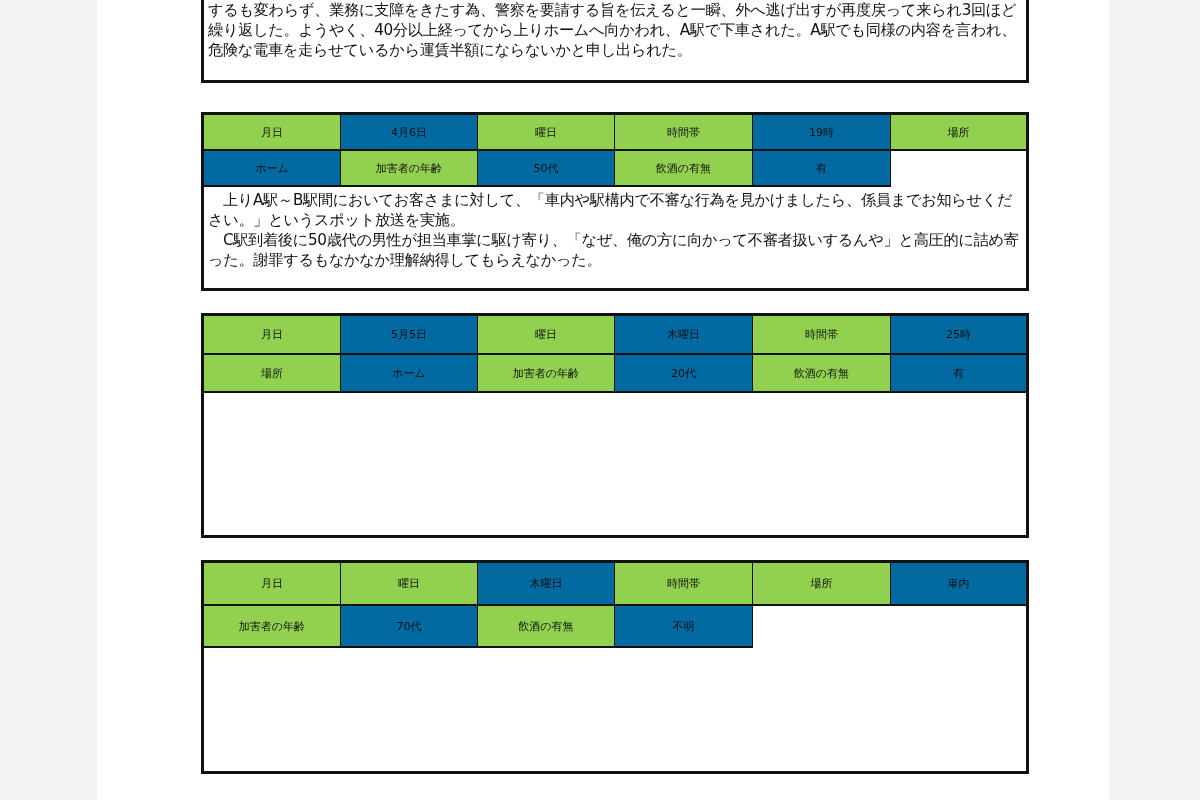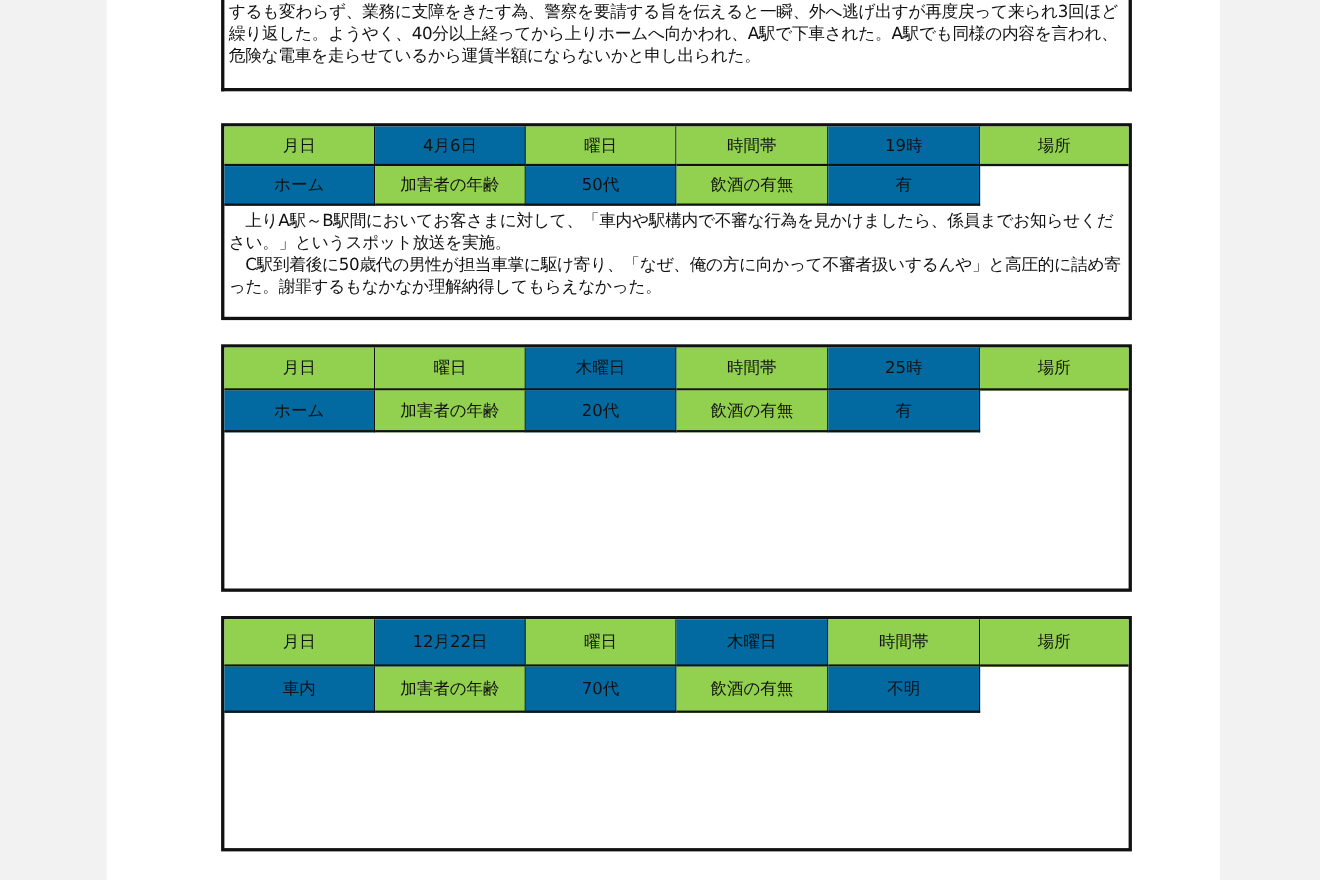--- a/index.html
+++ b/index.html
@@ -18,21 +18,21 @@
     position: absolute; left: 201px; width: 828px;
     border: 3px solid #111; box-sizing: border-box;
     background: #fff;
   }
   .grid {
     display: grid;
     grid-template-columns: 137px 137px 137px 138px 138px 1fr;
   }
   .cell {
     display: flex; align-items: center; justify-content: center;
-    font-size: 15px; box-sizing: border-box;
+    font-size: 11px; box-sizing: border-box;
     border-right: 1px solid #111; border-bottom: 2px solid #111;
     white-space: nowrap;
   }
   .cell:nth-child(6n) { border-right: none; }
   .label { background: #92d050; }
   .value { background: #0369a1; }
   .desc {
     font-size: 15.2px; line-height: 20px; padding: 3px 4px 6px 4px;
     white-space: pre-wrap; letter-spacing: -0.3px;
   }
@@ -61,37 +61,37 @@
     <div class="cell label">飲酒の有無</div>
     <div class="cell value">有</div>
   </div>
   <div class="desc">　上りA駅～B駅間においてお客さまに対して、「車内や駅構内で不審な行為を見かけましたら、係員までお知らせください。」というスポット放送を実施。
 　C駅到着後に50歳代の男性が担当車掌に駆け寄り、「なぜ、俺の方に向かって不審者扱いするんや」と高圧的に詰め寄った。謝罪するもなかなか理解納得してもらえなかった。</div>
 </div>
 
 <div class="block" style="top:313px; height:225px;">
   <div class="grid" style="grid-template-rows:39px 38px;">
     <div class="cell label">月日</div>
+    <div class="cell value">5月5日</div>
     <div class="cell label">曜日</div>
     <div class="cell value">木曜日</div>
     <div class="cell label">時間帯</div>
     <div class="cell value">25時</div>
     <div class="cell label">場所</div>
     <div class="cell value">ホーム</div>
     <div class="cell label">加害者の年齢</div>
     <div class="cell value">20代</div>
     <div class="cell label">飲酒の有無</div>
     <div class="cell value">有</div>
   </div>
 </div>
 
 <div class="block" style="top:560px; height:214px;">
   <div class="grid" style="grid-template-rows:43px 42px;">
     <div class="cell label">月日</div>
-    <div class="cell value">12月22日</div>
     <div class="cell label">曜日</div>
     <div class="cell value">木曜日</div>
     <div class="cell label">時間帯</div>
     <div class="cell label">場所</div>
     <div class="cell value">車内</div>
     <div class="cell label">加害者の年齢</div>
     <div class="cell value">70代</div>
     <div class="cell label">飲酒の有無</div>
     <div class="cell value">不明</div>
   </div>

